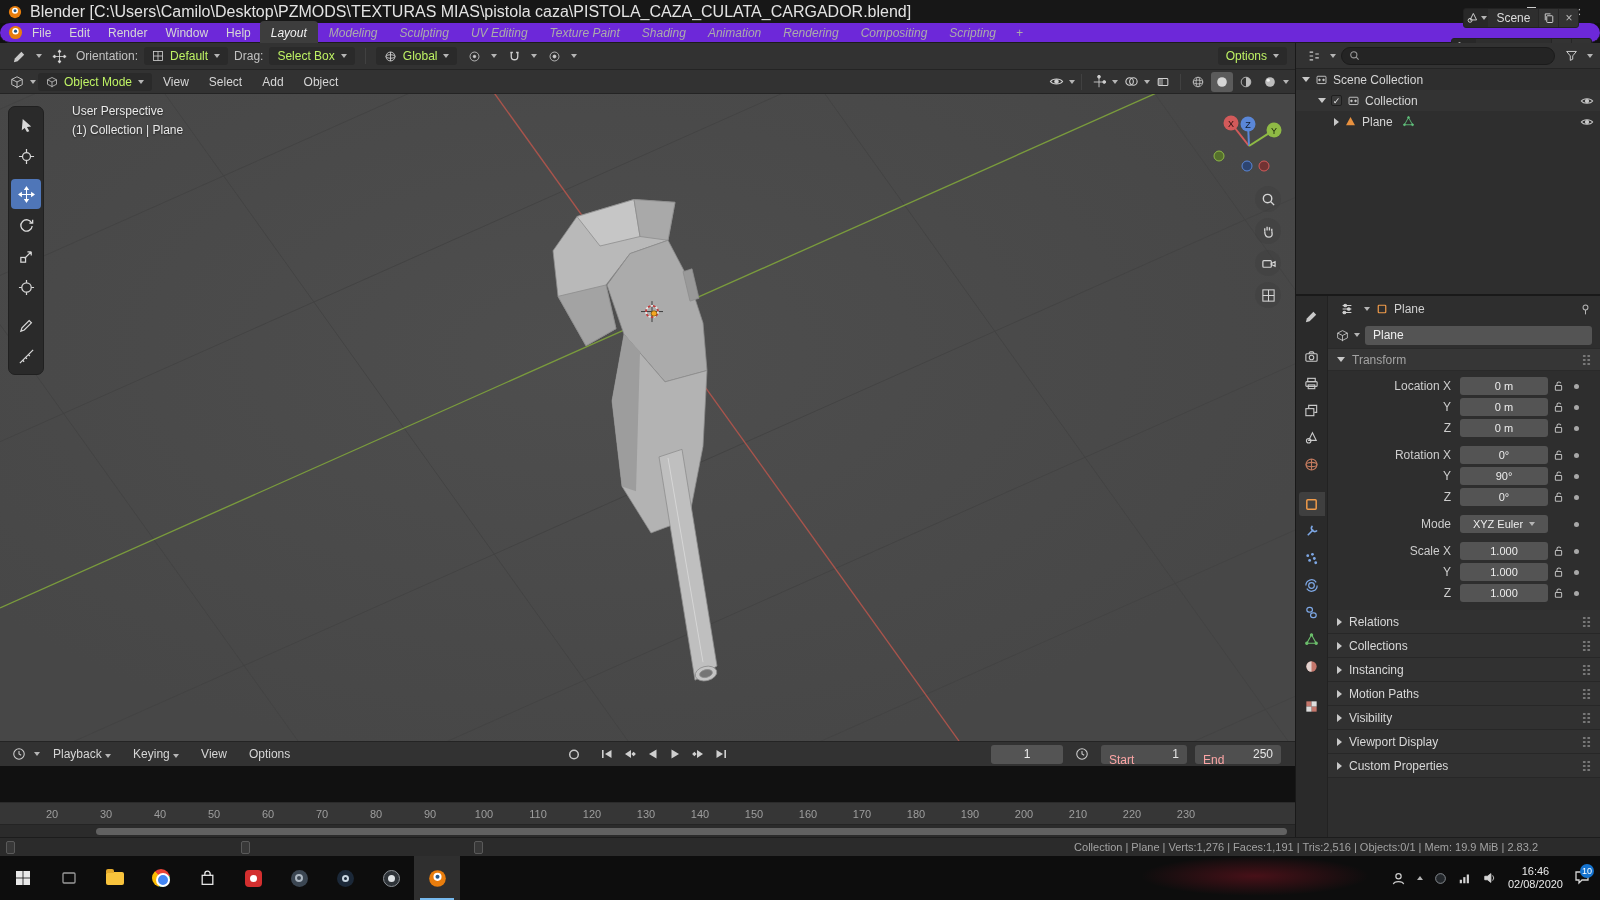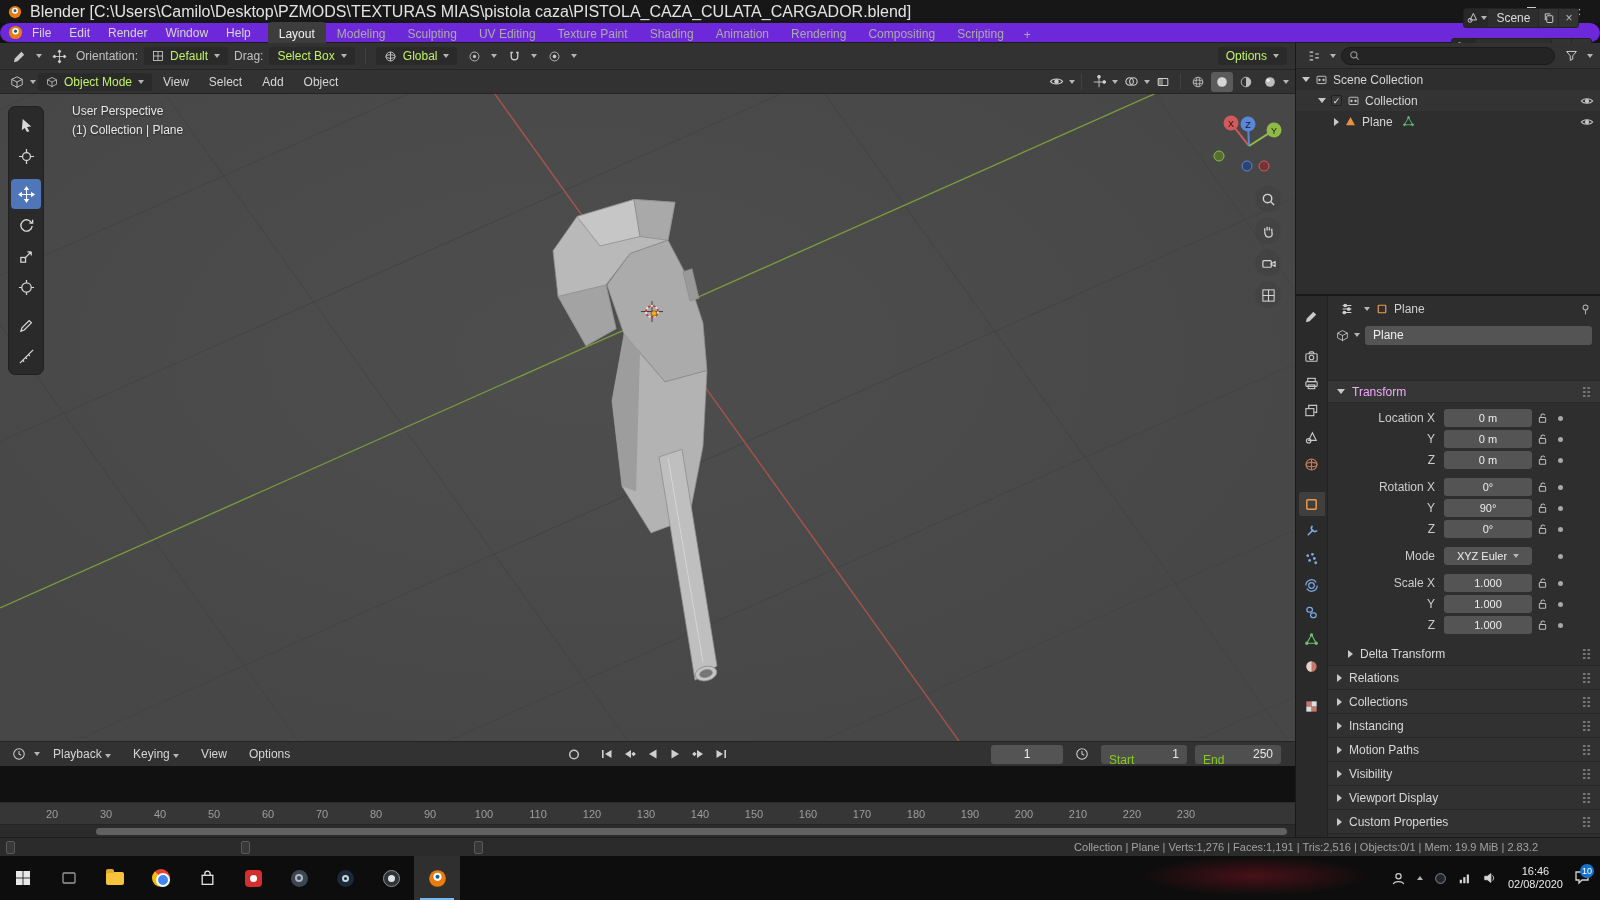--- a/index.html
+++ b/index.html
@@ -11,21 +11,21 @@
 .titlebar .ttl{font-size:16px;white-space:nowrap;overflow:hidden;}
 .win-controls{margin-left:auto;display:flex;height:23px;}
 .win-btn{width:46px;display:flex;align-items:center;justify-content:center;color:#ccc;}
 .min-glyph{width:10px;height:1px;background:#ccc;display:inline-block;}
 .max-glyph{width:9px;height:9px;border:1px solid #ccc;display:inline-block;}
 .close-glyph{font-size:14px;line-height:1;}
 
 
 .topbar{height:20px;background:#6d28d9;display:flex;align-items:center;padding:0 8px;border-bottom:1px solid #1c1c1c;flex:none;border-radius:13px;}
 .menu-item{padding:4px 9px;color:#d6d6d6;border-radius:3px;}
-.workspaces{display:flex;align-items:flex-end;height:26px;margin-left:8px;}
+.workspaces{display:flex;align-items:center;height:26px;font-style:italic;}
 .ws-tab{padding:5px 11px;color:#ababab;font-size:12px;white-space:nowrap;}
 .ws-tab.active{background:#3d3d3d;color:#f2f2f2;border-radius:4px 4px 0 0;}
 .ws-add{padding:4px 9px;color:#ababab;}
 .topbar-right{margin-left:auto;display:flex;align-items:center;gap:10px;flex-direction:column;}
 .selector{display:flex;align-items:center;height:20px;background:#2e2e2e;border:1px solid #222;border-radius:3px;overflow:hidden;}
 .selector .sel-icon{width:24px;height:100%;display:flex;align-items:center;justify-content:center;gap:2px;background:#282828;}
 .selector .sel-label{padding:0 8px;color:#dcdcdc;}
 .selector .sel-btn{width:20px;height:100%;display:flex;align-items:center;justify-content:center;background:#333;border-left:1px solid #262626;color:#bbb;}
 
 
@@ -72,41 +72,41 @@
 
 .props{flex:1;display:flex;min-height:0;}
 .props-tabs{width:32px;flex:none;background:#2a2a2a;border-right:1px solid #222;display:flex;flex-direction:column;align-items:center;padding-top:8px;gap:3px;}
 .ptab{width:26px;height:24px;display:flex;align-items:center;justify-content:center;border-radius:3px 0 0 3px;}
 .ptab.active{background:#3f3f3f;}
 .ptab-gap{height:10px;}
 .props-main{flex:1;display:flex;flex-direction:column;background:#2e2e2e;overflow:hidden;}
 .props-bc{height:26px;display:flex;align-items:center;gap:6px;padding:0 8px;flex:none;}
 .props-name{height:26px;display:flex;align-items:center;gap:5px;padding:0 8px;flex:none;}
 .name-field{flex:1;height:19px;background:#545454;border-radius:3px;display:flex;align-items:center;padding:0 8px;color:#eee;}
-.panel-hdr{height:23px;background:#363636;display:flex;align-items:center;gap:7px;padding:0 9px;border-top:1px solid #2a2a2a;border-bottom:1px solid #2a2a2a;color:#f0abfc;margin-top:32px;}
+.panel-hdr{height:23px;background:#363636;display:flex;align-items:center;gap:7px;padding:0 9px;border-top:1px solid #2a2a2a;border-bottom:1px solid #2a2a2a;color:#a3a3a3;}
 .grip{width:9px;height:12px;margin-left:auto;background-image:radial-gradient(circle,#7a7a7a 1px,transparent 1.3px);background-size:4.5px 4px;}
 .panel-body{padding:4px 0 6px 0;}
-.prow{display:flex;align-items:center;height:20px;padding-right:8px;margin:1px 0;}
+.prow{display:flex;align-items:center;height:20px;padding-right:8px;margin:1px 16px;}
 .plabel{width:116px;text-align:right;padding-right:9px;color:#cdcdcd;white-space:nowrap;flex:none;}
 .pfield{width:88px;height:18px;background:#545454;border-radius:3px;display:flex;align-items:center;justify-content:center;color:#ededed;font-size:11px;gap:6px;flex:none;}
 .plock{width:20px;display:flex;justify-content:center;flex:none;}
 .pdot{width:16px;display:flex;justify-content:center;flex:none;}
 .pdot i{width:5px;height:5px;border-radius:50%;background:#a8a8a8;display:block;}
 .group-gap{height:5px;}
 .section{height:24px;display:flex;align-items:center;gap:7px;padding:0 9px;background:#313131;border-bottom:1px solid #272727;color:#d8d8d8;}
 .section.sub{padding-left:20px;background:#2e2e2e;}
 
 
 .timeline-header{position:relative;height:25px;background:#323232;display:flex;align-items:center;gap:4px;padding:0 8px;border-top:1px solid #242424;flex:none;}
 .transport{position:absolute;left:50%;transform:translateX(-50%);display:flex;align-items:center;gap:3px;}
 .tp-btn{width:20px;height:18px;display:flex;align-items:center;justify-content:center;border-radius:3px;}
 .frame-group{margin-left:auto;display:flex;align-items:center;gap:8px;padding-right:6px;}
 .frame-field{width:72px;height:19px;background:#545454;border-radius:3px;display:flex;align-items:center;justify-content:center;color:#f0f0f0;}
 .range-field{width:86px;height:19px;background:#4f4f4f;border-radius:3px;display:flex;align-items:center;justify-content:space-between;padding:0 8px;color:#e6e6e6;}
-.range-field .rl{color:#84cc16;margin-top:12px;}
+.range-field .rl{color:#fca5a5;margin-top:12px;}
 .ruler{height:22px;background:#363636;display:flex;align-items:flex-end;padding-left:25px;border-top:1px solid #2b2b2b;flex:none;margin-top:36px;}
 .tick{width:54px;flex:none;text-align:center;font-size:11px;color:#9e9e9e;padding-bottom:4px;}
 .scrollstrip{position:relative;height:13px;background:#2b2b2b;flex:none;border-top:1px solid #242424;}
 .hbar{position:absolute;left:96px;right:8px;top:3px;height:7px;border-radius:4px;background:#616161;}
 
 
 .statusbar{height:19px;background:#2b2b2b;border-top:1px solid #1c1c1c;display:flex;align-items:center;flex:none;font-size:11px;color:#a2a2a2;}
 .status-chip{width:9px;height:13px;border:1px solid #5a5a5a;border-radius:2px;background:#383838;flex:none;}
 .c1{margin-left:6px;}.c2{margin-left:226px;}.c3{margin-left:224px;}
 .status-info{margin-left:auto;padding-right:62px;white-space:nowrap;}
@@ -1074,25 +1074,20 @@
                       <path d="M5 7V5a2.6 2.6 0 0 1 5-1"></path>
                     </g>
                   </svg>
                 </span>
                 <span class="pdot">
                   <i></i>
                 </span>
               </div>
           </div>
 
-          <div class="section sub">
-              <b class="tri-r"></b>
-              <span>Delta Transform</span>
-              <span class="grip"></span>
-            </div>
           <div class="section">
               <b class="tri-r"></b>
               <span>Relations</span>
               <span class="grip"></span>
             </div>
           <div class="section">
               <b class="tri-r"></b>
               <span>Collections</span>
               <span class="grip"></span>
             </div>

